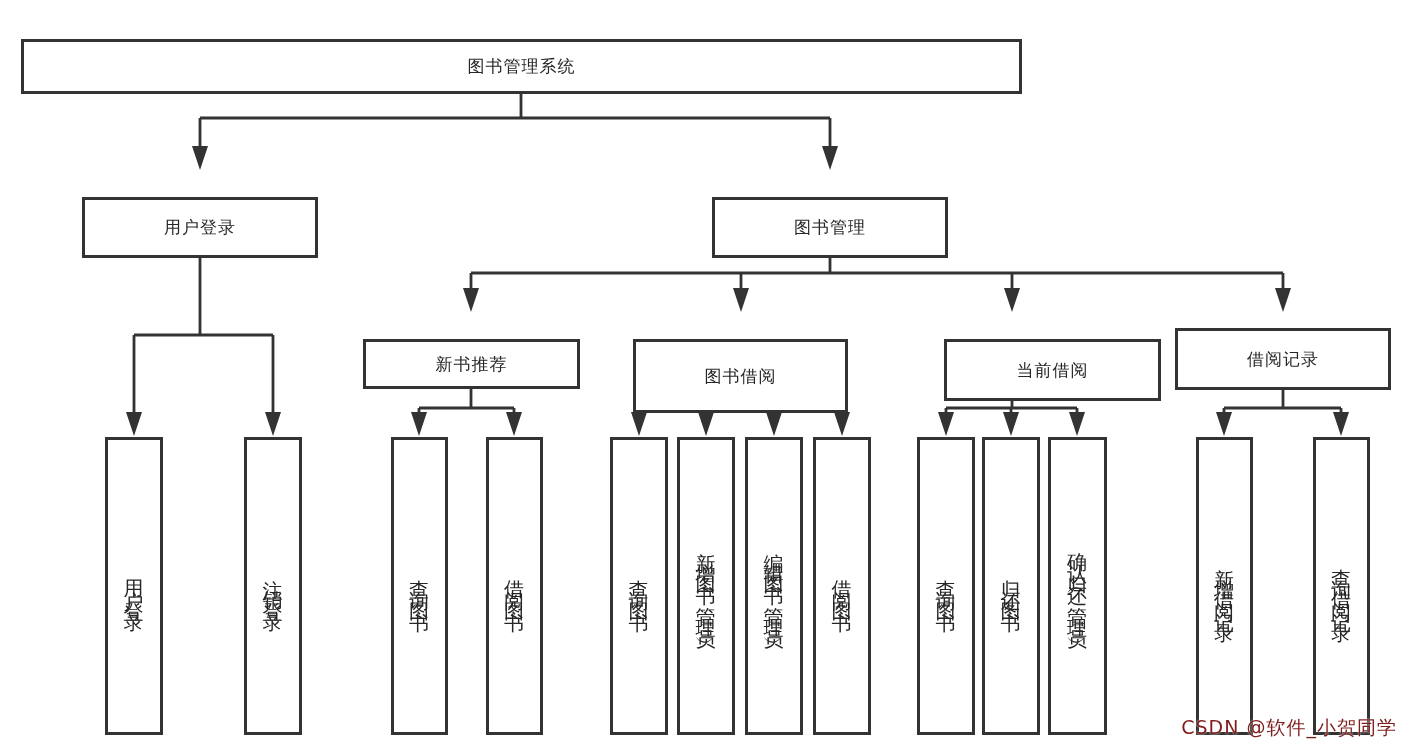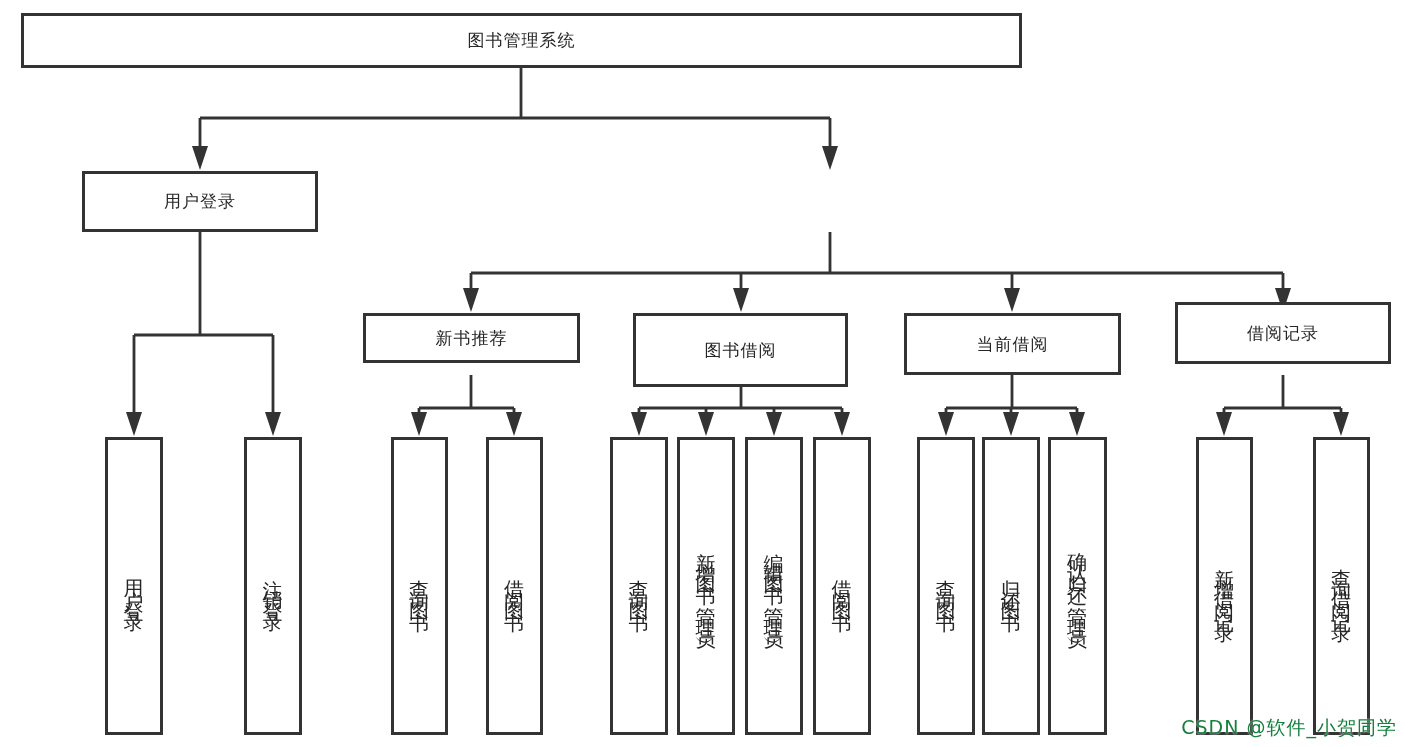--- a/index.html
+++ b/index.html
@@ -6,28 +6,28 @@
   .canvas{
     position:relative;width:1405px;height:747px;background:#ffffff;
     font-family:"DejaVu Sans","Liberation Sans",sans-serif;overflow:hidden;
   }
   svg.connectors{position:absolute;left:0;top:0;z-index:0;}
   .node{
     position:absolute;box-sizing:border-box;background:#ffffff;
     border:3px solid #333333;display:flex;align-items:center;justify-content:center;
     color:#262626;z-index:1;text-align:center;
   }
-  .h{font-size:17px;letter-spacing:1px;white-space:nowrap;}
+  .h{font-size:17px;letter-spacing:1px;white-space:nowrap;margin-top:26px;}
   .v{
     writing-mode:vertical-rl;text-orientation:mixed;
     font-size:20px;letter-spacing:11px;line-height:1;
   }
   .watermark{
     position:absolute;right:8px;bottom:6px;z-index:5;
-    font-size:19px;color:#15803d;letter-spacing:1px;white-space:nowrap;
+    font-size:19px;color:#7f1d1d;letter-spacing:1px;white-space:nowrap;
     text-shadow:0 0 2px #ffffff;
     margin-top:20px;
   }
 </style>
 </head>
 <body>
 
 <div class="canvas">
 
   <svg class="connectors" width="1405" height="747" viewBox="0 0 1405 747">
@@ -73,24 +73,25 @@
       <polygon points="1069,412 1085,412 1077,436"></polygon>
 
       <polygon points="1216,412 1232,412 1224,436"></polygon>
       <polygon points="1333,412 1349,412 1341,436"></polygon>
     </g>
   </svg>
 
   <div class="node h" style="left:21px;top:13px;width:1001px;height:55px">图书管理系统</div>
 
   <div class="node h" style="left:82px;top:171px;width:236px;height:61px">用户登录</div>
+  <div class="node h" style="left:712px;top:171px;width:236px;height:61px">图书管理</div>
 
   <div class="node h" style="left:363px;top:313px;width:217px;height:50px">新书推荐</div>
   <div class="node h" style="left:633px;top:313px;width:215px;height:74px">图书借阅</div>
-  <div class="node h" style="left:904px;top:313px;width:217px;height:62px">当前借阅</div>
+  <div class="node h" style="left:944px;top:313px;width:217px;height:62px">当前借阅</div>
   <div class="node h" style="left:1175px;top:302px;width:216px;height:62px">借阅记录</div>
 
   <div class="node v" style="left:105px;top:437px;width:58px;height:298px">用户登录</div>
   <div class="node v" style="left:244px;top:437px;width:58px;height:298px">注销登录</div>
 
   <div class="node v" style="left:391px;top:437px;width:57px;height:298px">查询图书</div>
   <div class="node v" style="left:486px;top:437px;width:57px;height:298px">借阅图书</div>
 
   <div class="node v" style="left:610px;top:437px;width:58px;height:298px">查询图书</div>
   <div class="node v" style="left:677px;top:437px;width:58px;height:298px">新增图书（管理员）</div>

